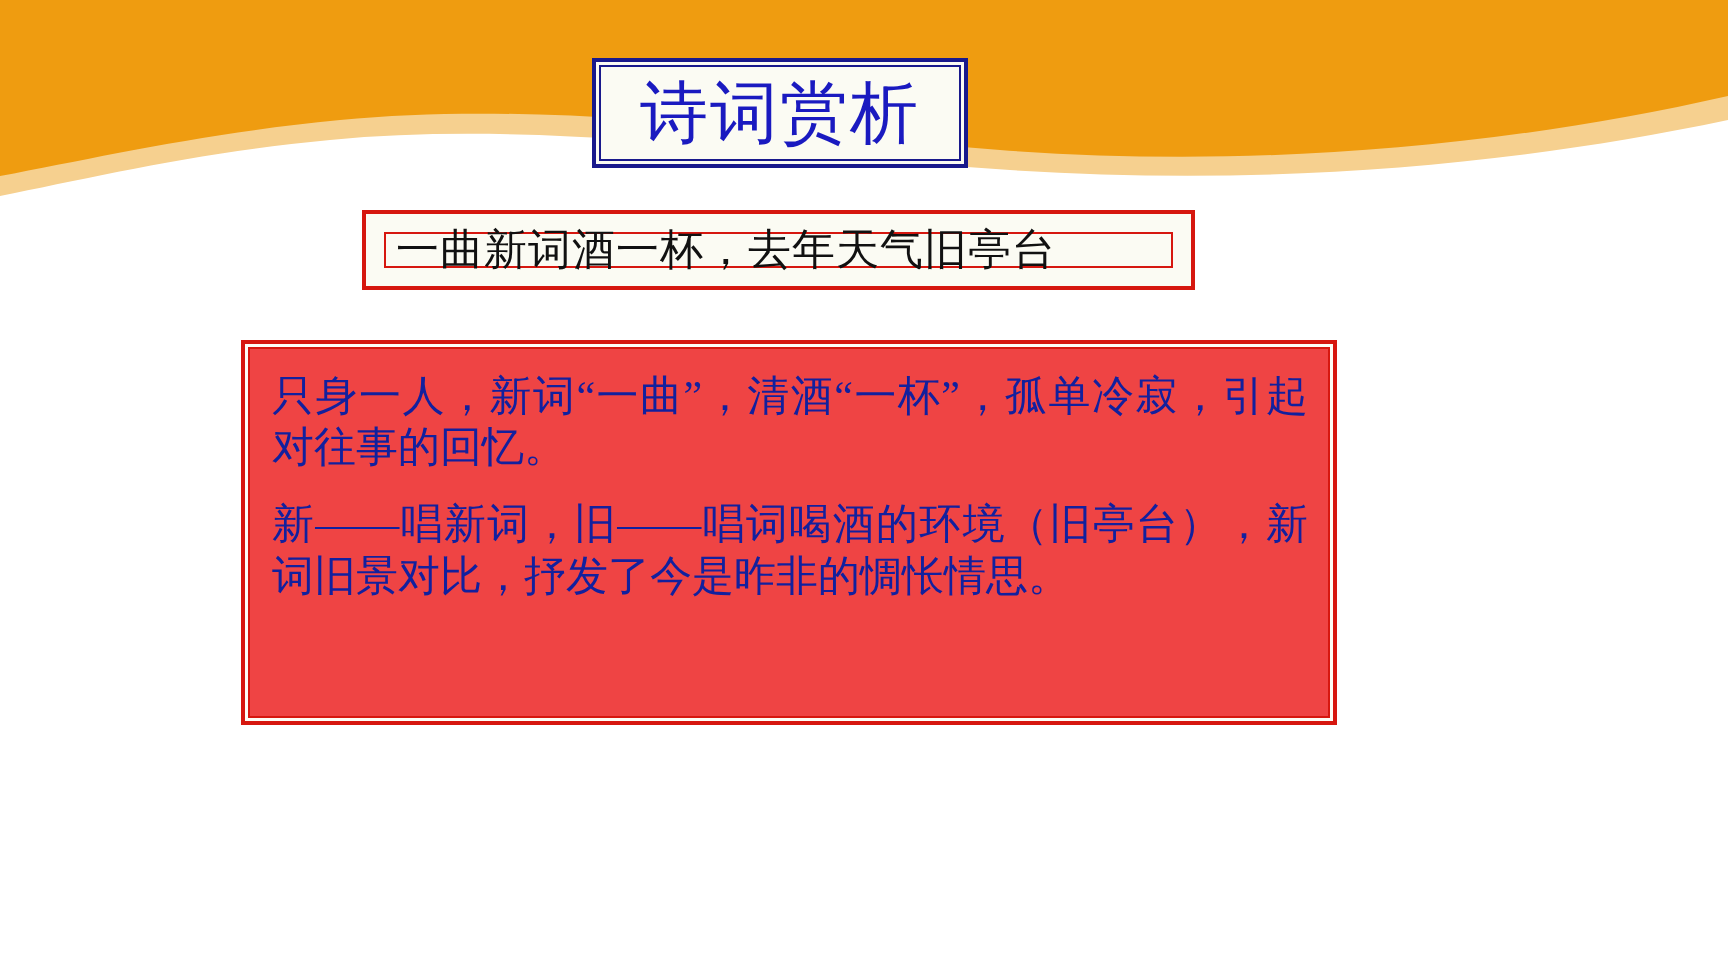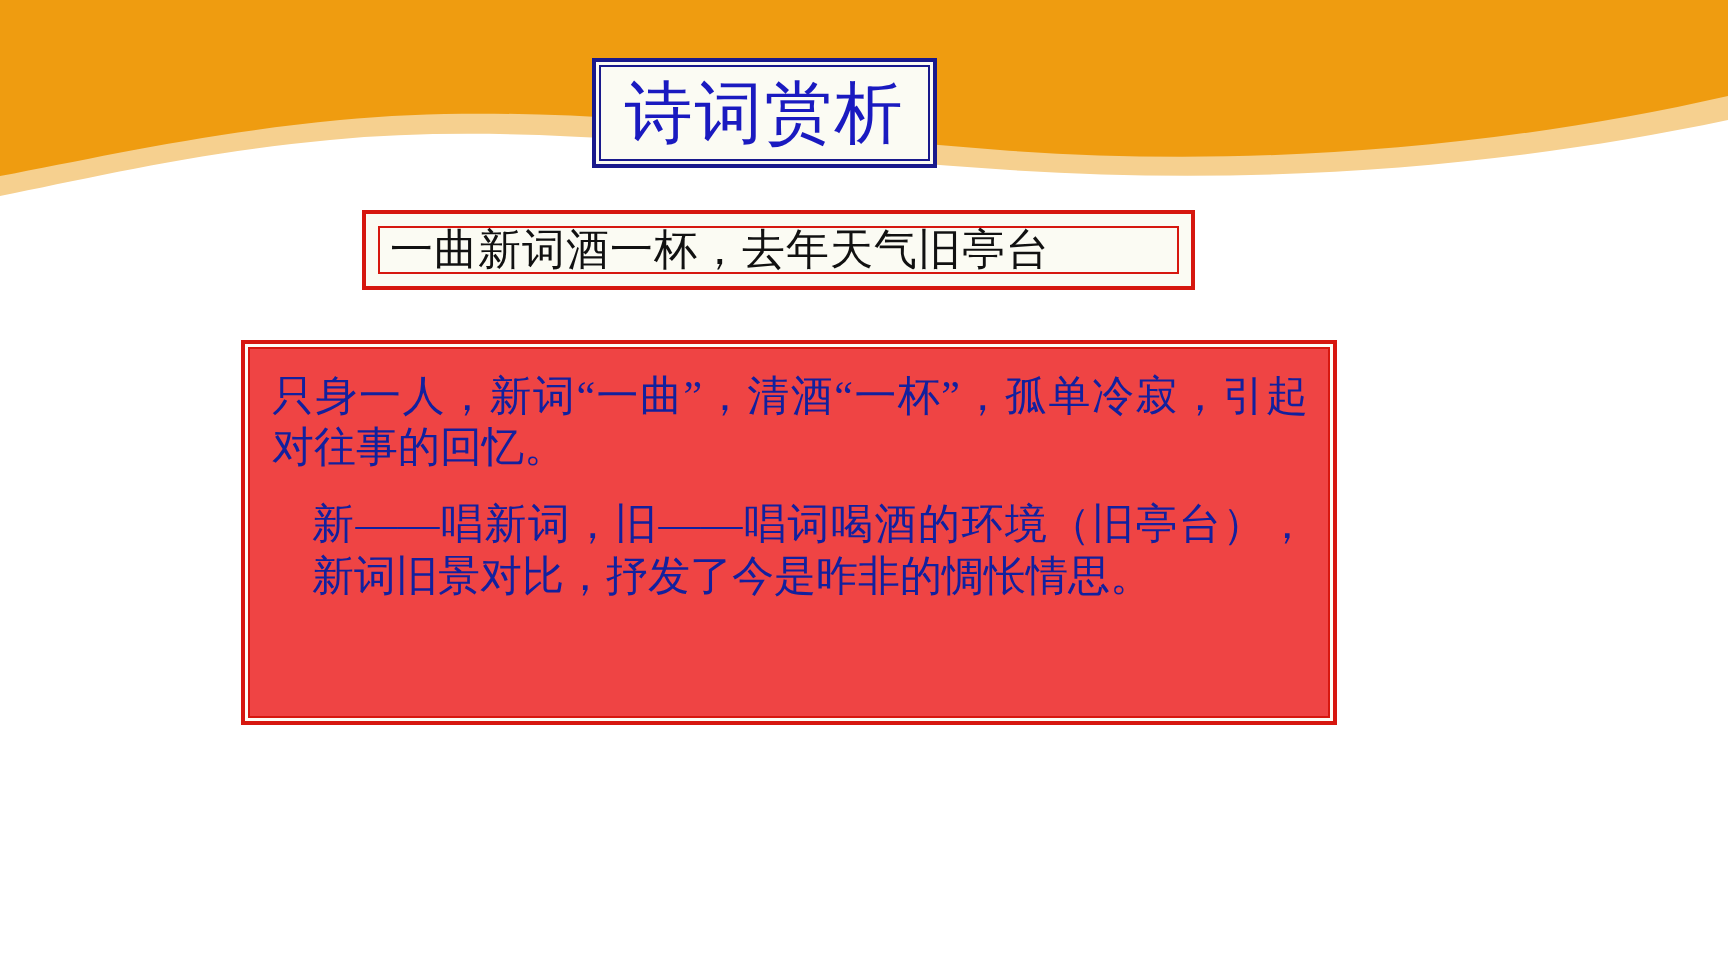--- a/index.html
+++ b/index.html
@@ -32,21 +32,21 @@
     width: 1728px;
     height: 200px;
     pointer-events: none;
   }
 
   
   .title-box {
     position: absolute;
     left: 592px;
     top: 58px;
-    width: 345px;
+    width: 376px;
     height: 110px;
     box-sizing: border-box;
     border: 4px solid #19198c;
     background: #fbfbf3;
     padding: 3px;
   }
   .title-box-inner {
     width: 100%;
     height: 100%;
     box-sizing: border-box;
@@ -68,21 +68,21 @@
   
   .poem-box {
     position: absolute;
     left: 362px;
     top: 210px;
     width: 833px;
     height: 80px;
     box-sizing: border-box;
     border: 4px solid #d6170f;
     background: #fbfbf3;
-    padding: 12px;
+    padding: 18px;
   }
   .poem-box-inner {
     width: 100%;
     height: 100%;
     box-sizing: border-box;
     border: 2px solid #d6170f;
     background: #fbfbf3;
     display: flex;
     align-items: center;
     justify-content: flex-start;
@@ -122,21 +122,20 @@
     font-size: 42px;
     line-height: 1.22;
     color: #12209e;
     letter-spacing: 0px;
     margin: 0 0 26px 0;
     text-align: justify;
     text-justify: inter-ideograph;
   }
   .para:last-child {
     margin-bottom: 0;
-    margin-left: 40px;
   }
 </style>
 </head>
 <body>
 
 <div id="slide">
 
   <svg class="wave-layer" viewBox="0 0 1728 200" preserveAspectRatio="none" xmlns="http://www.w3.org/2000/svg">
 
     <path d="M0,0 L1728,0 L1728,120 C1500,168 1260,186 1010,170 C760,154 540,120 330,140 C200,152 90,178 0,196 Z" fill="#f6d08f"></path>

